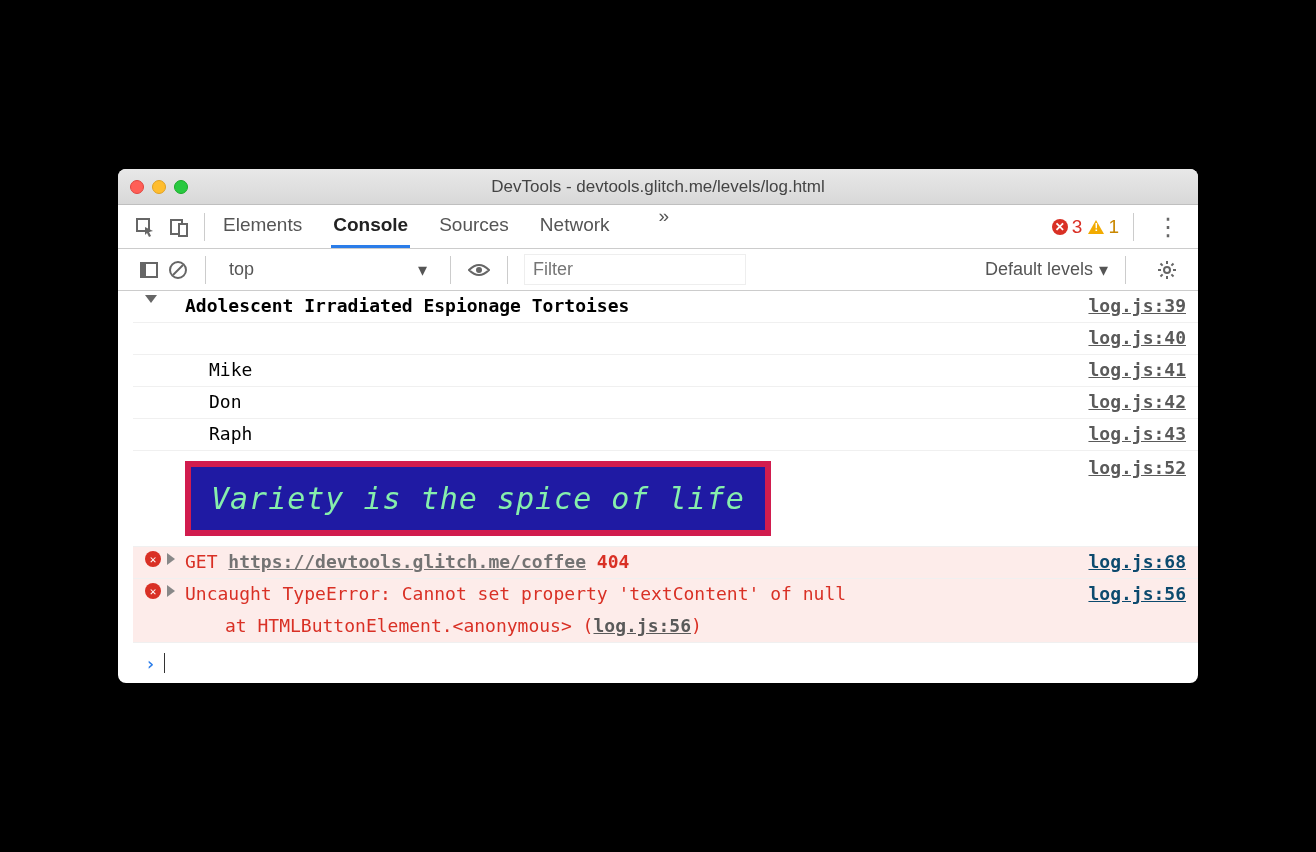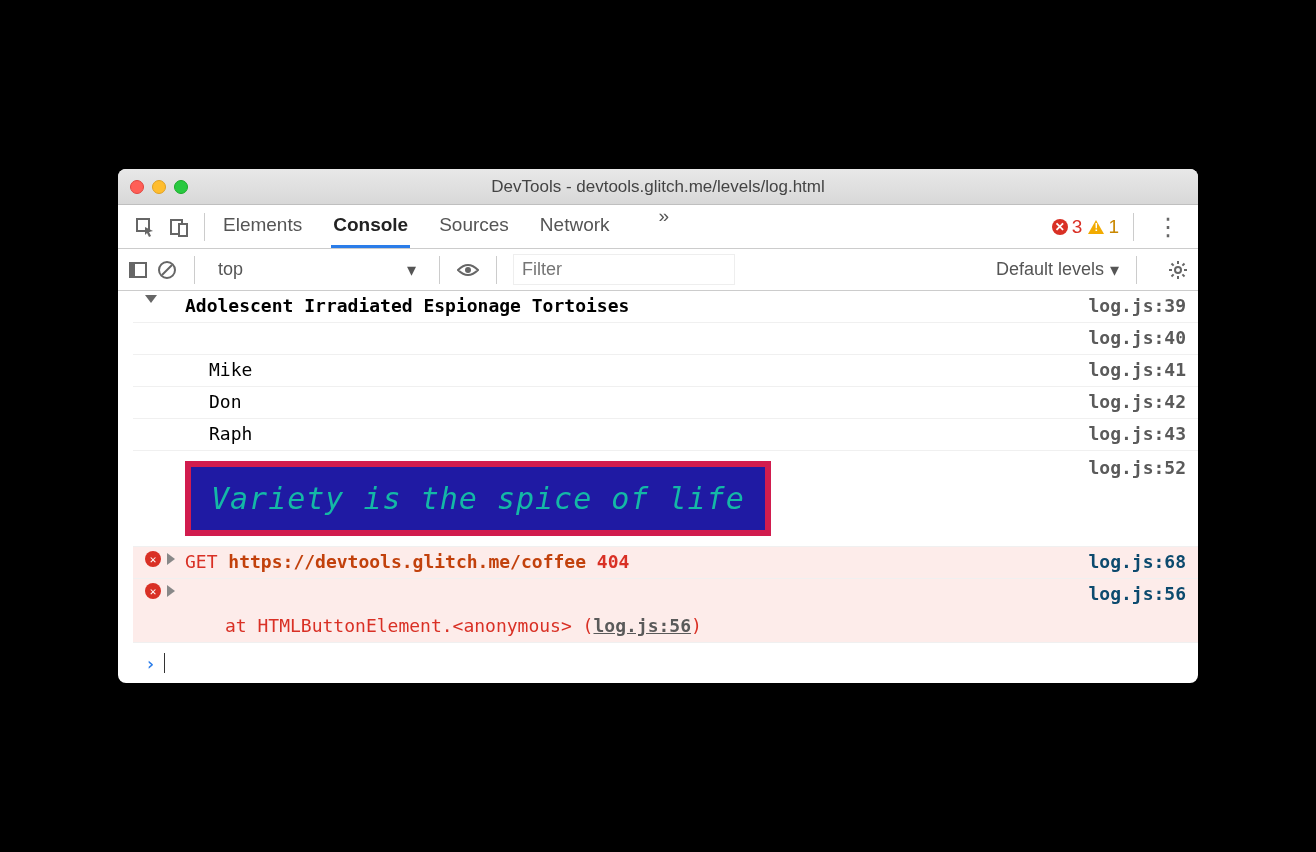--- a/index.html
+++ b/index.html
@@ -54,58 +54,58 @@
   .badge-warn { color:#c98700; font-weight:500; display:flex; align-items:center; gap:4px; }
   .err-circle { width:16px;height:16px;border-radius:50%;background:#d93025;color:#fff;display:flex;align-items:center;justify-content:center;font-size:12px;font-weight:bold; }
   .warn-tri { width:0;height:0;border-left:8px solid transparent;border-right:8px solid transparent;border-bottom:14px solid #f2ab00;position:relative; }
   .warn-tri::after{content:"!";position:absolute;left:-2px;top:1px;font-size:11px;color:#fff;font-weight:bold;}
   .kebab { font-size:24px; color:#666; padding:0 8px; cursor:pointer; }
   .toolbar {
     height: 42px;
     border-bottom:1px solid #ccc;
     display:flex;
     align-items:center;
-    padding:0 10px;
+    padding:0 21px;
     gap:9px;
     font-size:18px;
     color:#555;
   }
   .toolbar .ctx-select {
     display:flex; align-items:center; justify-content:space-between;
     width:210px; padding:2px 6px; cursor:pointer;
   }
   .toolbar .filter-input {
     border:none; background:#fff; font-size:18px; padding:4px 8px;
     width:220px; color:#888; outline:1px solid #eee;
   }
   .toolbar .levels { margin-left:auto; display:flex; align-items:center; gap:6px; cursor:pointer;justify-content:center; }
   .gear { margin-left:14px; cursor:pointer; }
   .console-body { font-family: Menlo, Consolas, monospace; font-size:18px;padding-left:15px; }
   .row { display:flex; align-items:flex-start; padding:4px 12px; border-bottom:1px solid #f0f0f0; min-height:32px; }
   .gutter { width:40px; flex-shrink:0; display:flex; align-items:center; }
   .msg { flex:1; display:flex; align-items:center; flex-wrap:wrap; }
-  .src { margin-left:auto; color:#5a5a5a; font-weight:bold; cursor:pointer; white-space:nowrap; }
+  .src { margin-left:auto; text-decoration:underline; color:#5a5a5a; font-weight:bold; cursor:pointer; white-space:nowrap; }
   .group-header { font-weight:bold; }
   .indent-bar { width:20px; border-left:2px solid #ccc; height:100%; align-self:stretch; margin-left:4px; }
   .arrow-down { display:inline-block; width:0;height:0;border-left:6px solid transparent;border-right:6px solid transparent;border-top:8px solid #666; margin-right:8px; cursor:pointer;}
   .arrow-right { display:inline-block; width:0;height:0;border-top:6px solid transparent;border-bottom:6px solid transparent;border-left:8px solid #888; margin-right:8px; cursor:pointer;}
   .styled-row .styled-box {
     background:#1f1aa3;
     border:6px solid #d11c4e;
-    color:#14b8a6;
+    color:#86efac;
     font-style:italic;
     font-size:30px;
     padding:14px 20px;
     margin:4px 0;
     letter-spacing:1px;
   }
   .styled-row { align-items:flex-start; padding-top:6px; padding-bottom:6px;}
   .err-row { background:#fdecea; color:#d93025; }
   .err-row .src { color:#0c4a6e; }
-  .err-url { color:#c2410c; font-weight:bold; }
+  .err-url { text-decoration:underline; color:#737373; font-weight:bold; }
   .err-code { color:#d93025; font-weight:700; }
   .err-icon-small { width:16px;height:16px;border-radius:50%;background:#d93025;color:#fff;display:flex;align-items:center;justify-content:center;font-size:11px;font-weight:bold;flex-shrink:0; }
   .stack-line { padding-left:40px; color:#d93025; }
   .stack-link { text-decoration:underline; color:#5a5a5a; font-weight:bold; cursor:pointer; }
   .prompt-row { display:flex; align-items:center; padding:6px 12px; height:40px; }
   .prompt-caret { color:#2b7de9; font-weight:bold; font-size:18px; margin-right:8px; }
   .prompt-cursor { width:1px; height:20px; background:#333; }
   svg { display:block; }
 </style>
 </head>
@@ -259,20 +259,21 @@
         <span class="err-code">404</span>
       </div>
       <div class="src">log.js:68</div>
     </div>
 
     <div class="row err-row" style="border-bottom:none">
       <div class="gutter">
         <span class="err-icon-small">✕</span>
         <span class="arrow-right" style="margin-left:6px"></span>
       </div>
+      <div class="msg">Uncaught TypeError: Cannot set property 'textContent' of null</div>
       <div class="src">log.js:56</div>
     </div>
     <div class="row err-row">
       <div class="gutter"></div>
       <div class="msg stack-line">
         <span>at HTMLButtonElement.&lt;anonymous&gt; (</span>
           <span class="stack-link">log.js:56</span>
           <span>)</span>
       </div>
     </div>

